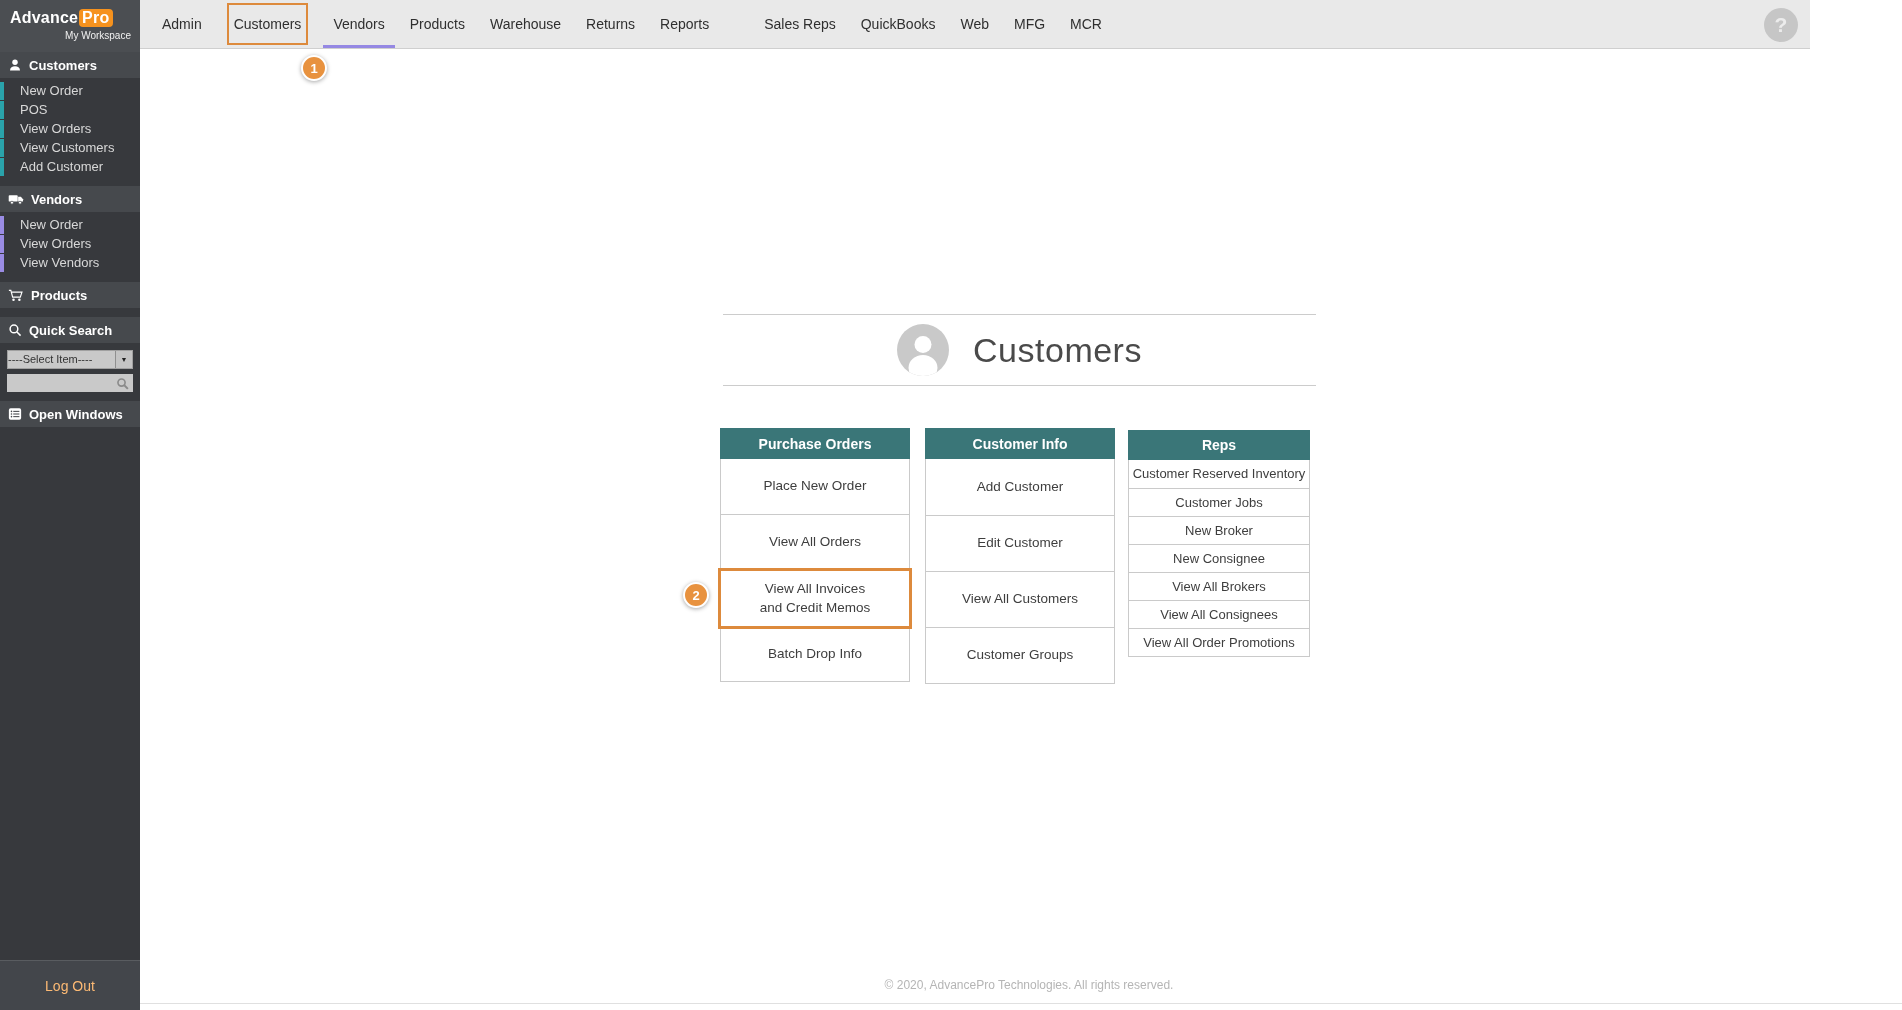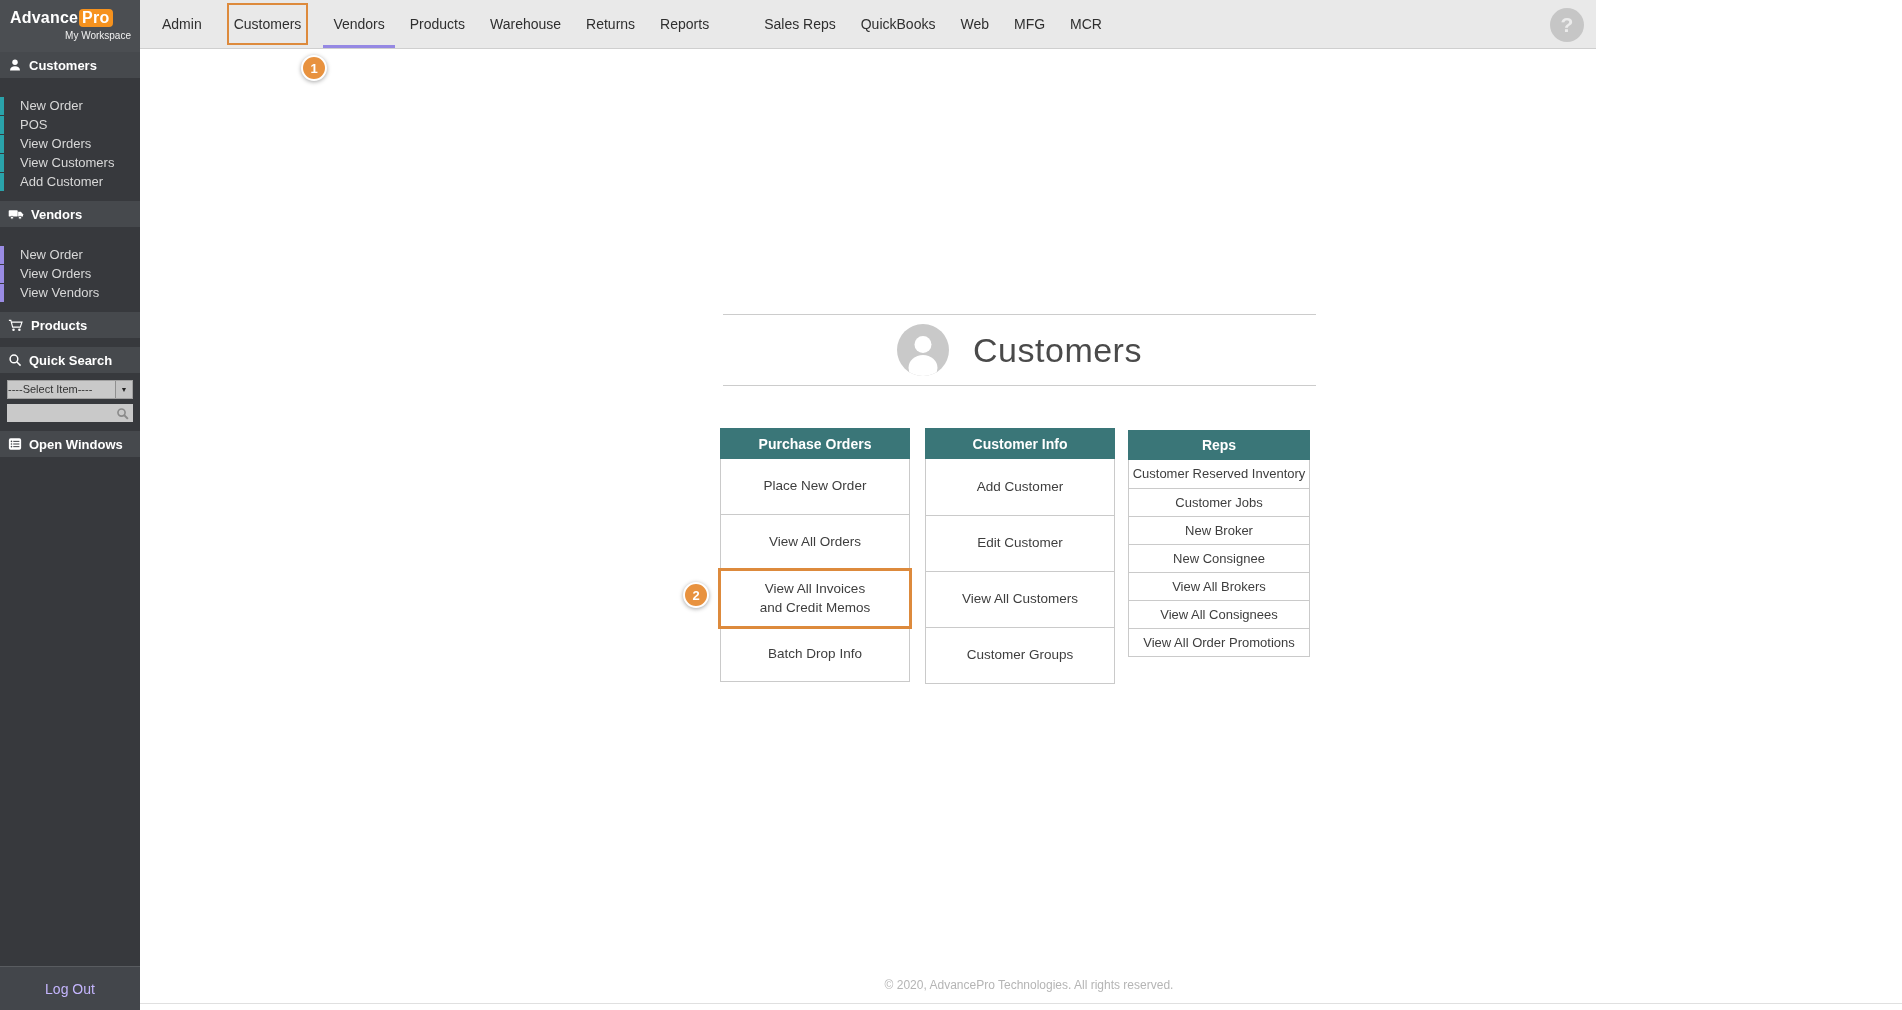--- a/index.html
+++ b/index.html
@@ -19,47 +19,47 @@
   .brand-pro { background:#f6921e; color:#fff; border-radius:4px; padding:0 4px 1px 3px; margin-left:1px; }
   .tagline { color:#f0f0f0; font-size:10px; text-align:right; margin-top:1px; }
 
   .sec-header {
     display:flex; align-items:center; gap:7px;
     background:#46494d; color:#fff; font-weight:bold; font-size:13px;
     height:26px; padding-left:8px; margin-top:9px; flex:0 0 auto;
   }
   .sec-header.first { margin-top:0; }
   .sec-header svg { flex:0 0 auto; }
-  .sec-items { padding:18px 0 0 0; }
+  .sec-items { padding:3px 0 0 0; }
   .s-item {
     border-left:4px solid #2aa3ab; color:#d8d8d8; font-size:13px;
     padding:2px 0 2px 16px; margin:1px 0; line-height:14px; cursor:pointer;
   }
   .s-item.purple { border-left-color:#9a8ce4; }
 
   .qs-select {
     margin:7px 7px 0 7px; height:19px; display:flex; align-items:stretch;
     border:1px solid #a0a0a0; background:#c9c9c9; cursor:pointer;
   }
   .qs-sel-text { flex:1; font-size:11px; color:#333; line-height:17px; overflow:hidden; white-space:nowrap; }
   .qs-sel-arrow { width:17px; border-left:1px solid #8f8f8f; display:flex; align-items:center; justify-content:center; font-size:7px; color:#222; background:#c4c4c4; }
   .qs-input-wrap {
     margin:5px 7px 0 7px; height:18px; background:#c9c9c9; display:flex; align-items:center; padding:0 4px 0 4px;
   }
   .qs-input-wrap input {
     flex:1; min-width:0; border:none; background:transparent; outline:none; font-size:11px; color:#333; font-family:"Liberation Sans",sans-serif;
   }
   .logout {
-    margin-top:auto; height:44px; background:#43464b; border-top:1px solid #595c60;
-    color:#c4b5fd; font-size:14px; display:flex; align-items:center; justify-content:center; cursor:pointer;
+    margin-top:auto; height:50px; background:#43464b; border-top:1px solid #595c60;
+    color:#fdba74; font-size:14px; display:flex; align-items:center; justify-content:center; cursor:pointer;
   }
 
   
   .topnav {
-    position:absolute; left:140px; top:0; width:1456px; height:49px;
+    position:absolute; left:140px; top:0; width:1670px; height:49px;
     background:#e9e9e9; border-bottom:1px solid #cfcfcf;
   }
   .nav-items { display:flex; align-items:center; height:48px; padding-left:22px; gap:25px; }
   .nav-item { font-size:14px; color:#2f2f2f; cursor:pointer; white-space:nowrap; position:relative; }
   .nav-highlight { border:2px solid #dd8a3c; padding:11px 5px; }
   .gap-before { margin-left:30px; }
   .vendors-underline {
     position:absolute; left:-10px; right:-10px; bottom:-16px; height:3px; background:#9588e3;
   }
   .help-circle {

